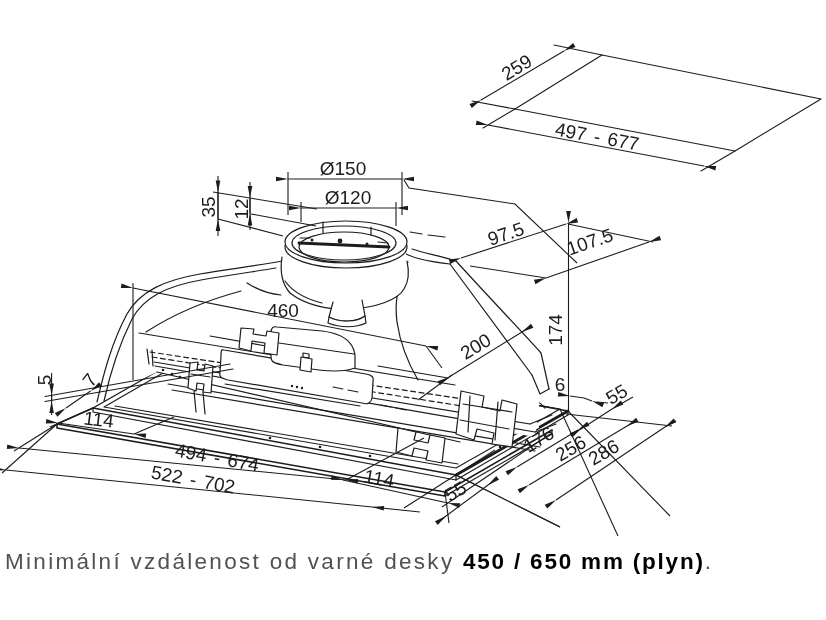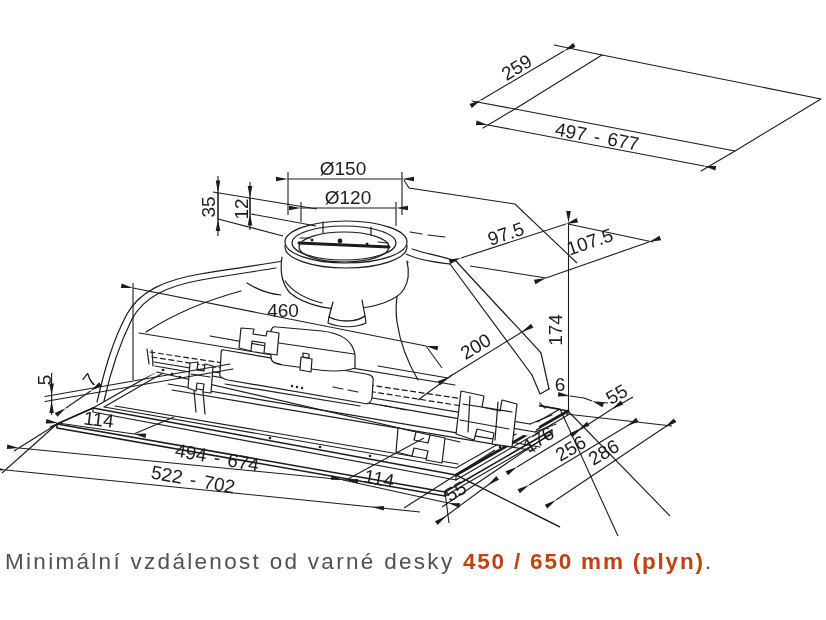--- a/index.html
+++ b/index.html
@@ -1,20 +1,20 @@
 <!DOCTYPE html>
 <html><head>
 <meta charset="utf-8">
 <style>
   html,body{margin:0;padding:0;background:#ffffff;}
   .wrap{position:relative;width:826px;height:620px;background:#fff;overflow:hidden;}
   svg{position:absolute;left:0;top:0;}
   .caption{position:absolute;left:5px;top:549px;font-family:"Liberation Sans",sans-serif;
     font-size:22.5px;color:#515154;letter-spacing:2.3px;}
-  .caption b{color:#c2410c;letter-spacing:1.8px;}
+  .caption b{color:#000000;letter-spacing:1.8px;}
   text{font-family:"Liberation Sans",sans-serif;fill:#1c1c1c;}
 </style>
 </head>
 <body>
 <div class="wrap">
 <svg width="826" height="620" viewBox="0 0 826 620">
   <defs>
     <marker id="ar" viewBox="-1 -3 14 6" refX="0" refY="0" markerWidth="14" markerHeight="6" orient="auto-start-reverse" markerUnits="userSpaceOnUse">
       <path d="M0,0 L12,2.3 L12,-2.3 Z" fill="#1c1c1c"></path>
     </marker>

